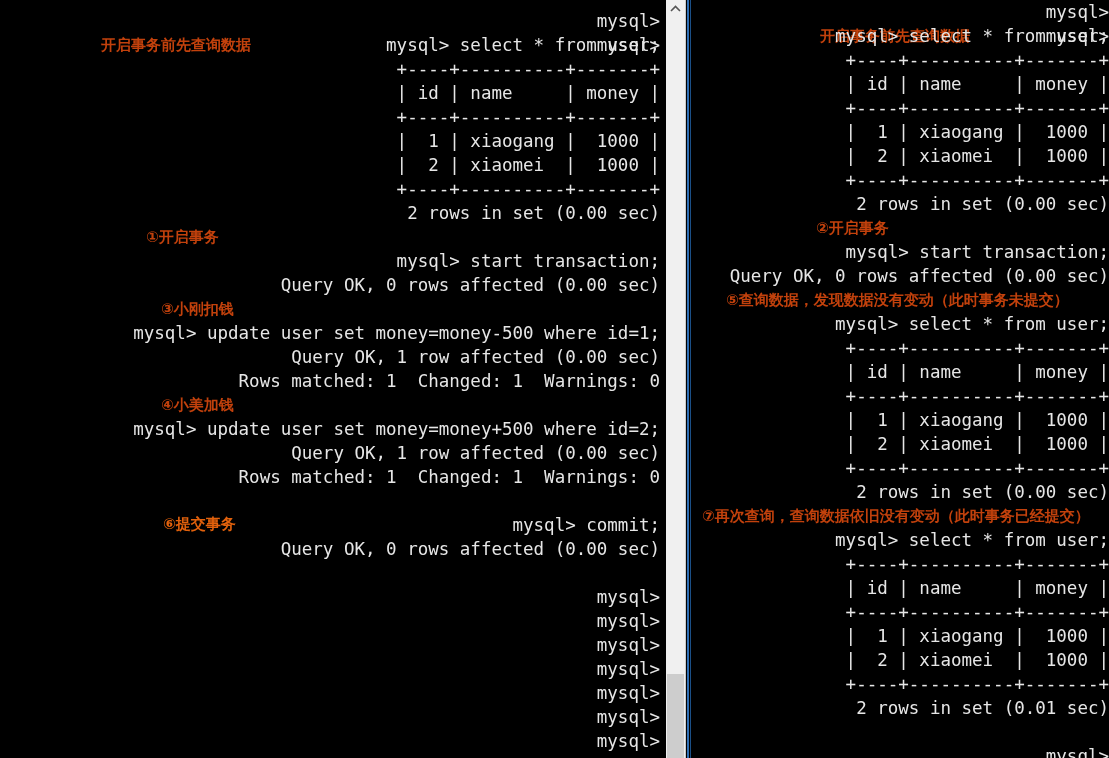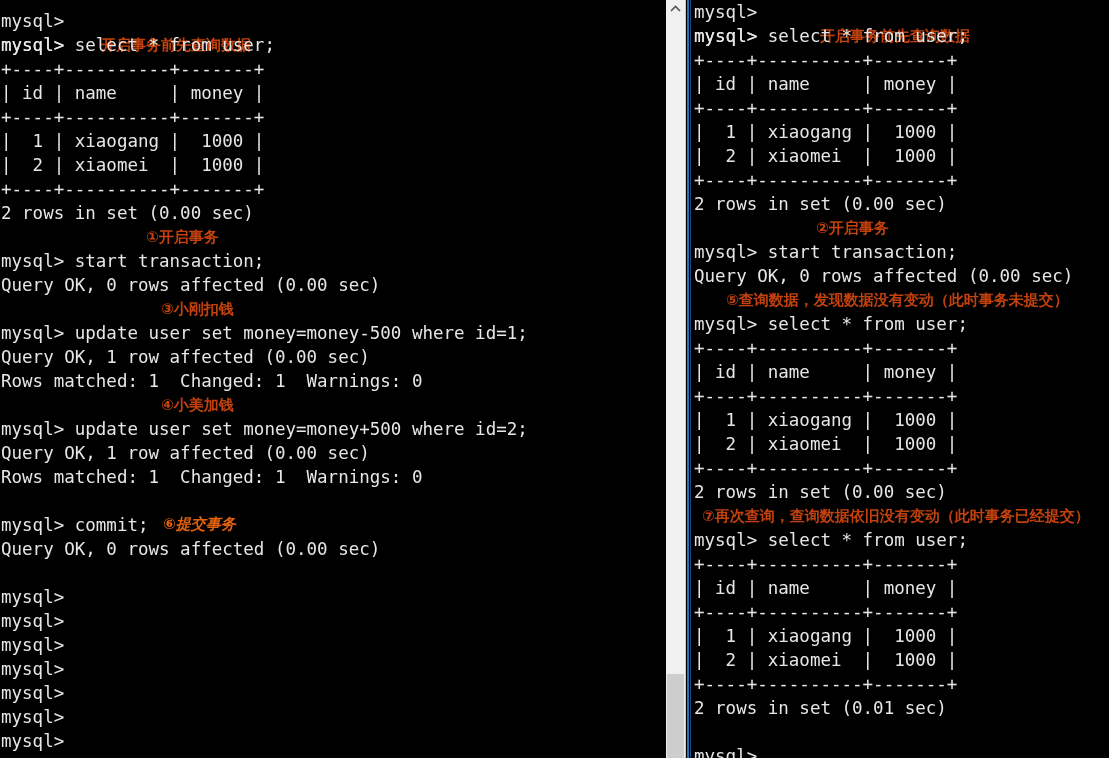--- a/index.html
+++ b/index.html
@@ -33,20 +33,21 @@
   #pane-right { left: 692px; width: 417px; height: 758px; }
 
   .term {
     position: relative;
     font-family: "DejaVu Sans Mono", "Liberation Mono", monospace;
     font-size: 17.5px;
     line-height: 24px;
     letter-spacing: 0px;
     color: #e6e6e6;
     white-space: pre;
+    text-align: right;
   }
   #term-left  { padding-top: 9px;  padding-left: 1px; }
   #term-right { padding-top: 0px;  padding-left: 2px; }
 
   .line {
     height: 24px;
     white-space: pre;
     position: relative;
   }
   .line.blank { color: transparent; }
@@ -70,21 +71,20 @@
 
   
   .inline-anno {
     font-family: "DejaVu Sans", "Liberation Sans", sans-serif;
     font-weight: bold;
     font-size: 15px;
     color: #e2610c;
     position: absolute;
     top: -1px;
     white-space: pre;
-    font-style: italic;
   }
 
   
   #scrollbar {
     position: absolute;
     top: 0;
     left: 666px;
     width: 20px;
     height: 758px;
     background: #f0f0f0;

